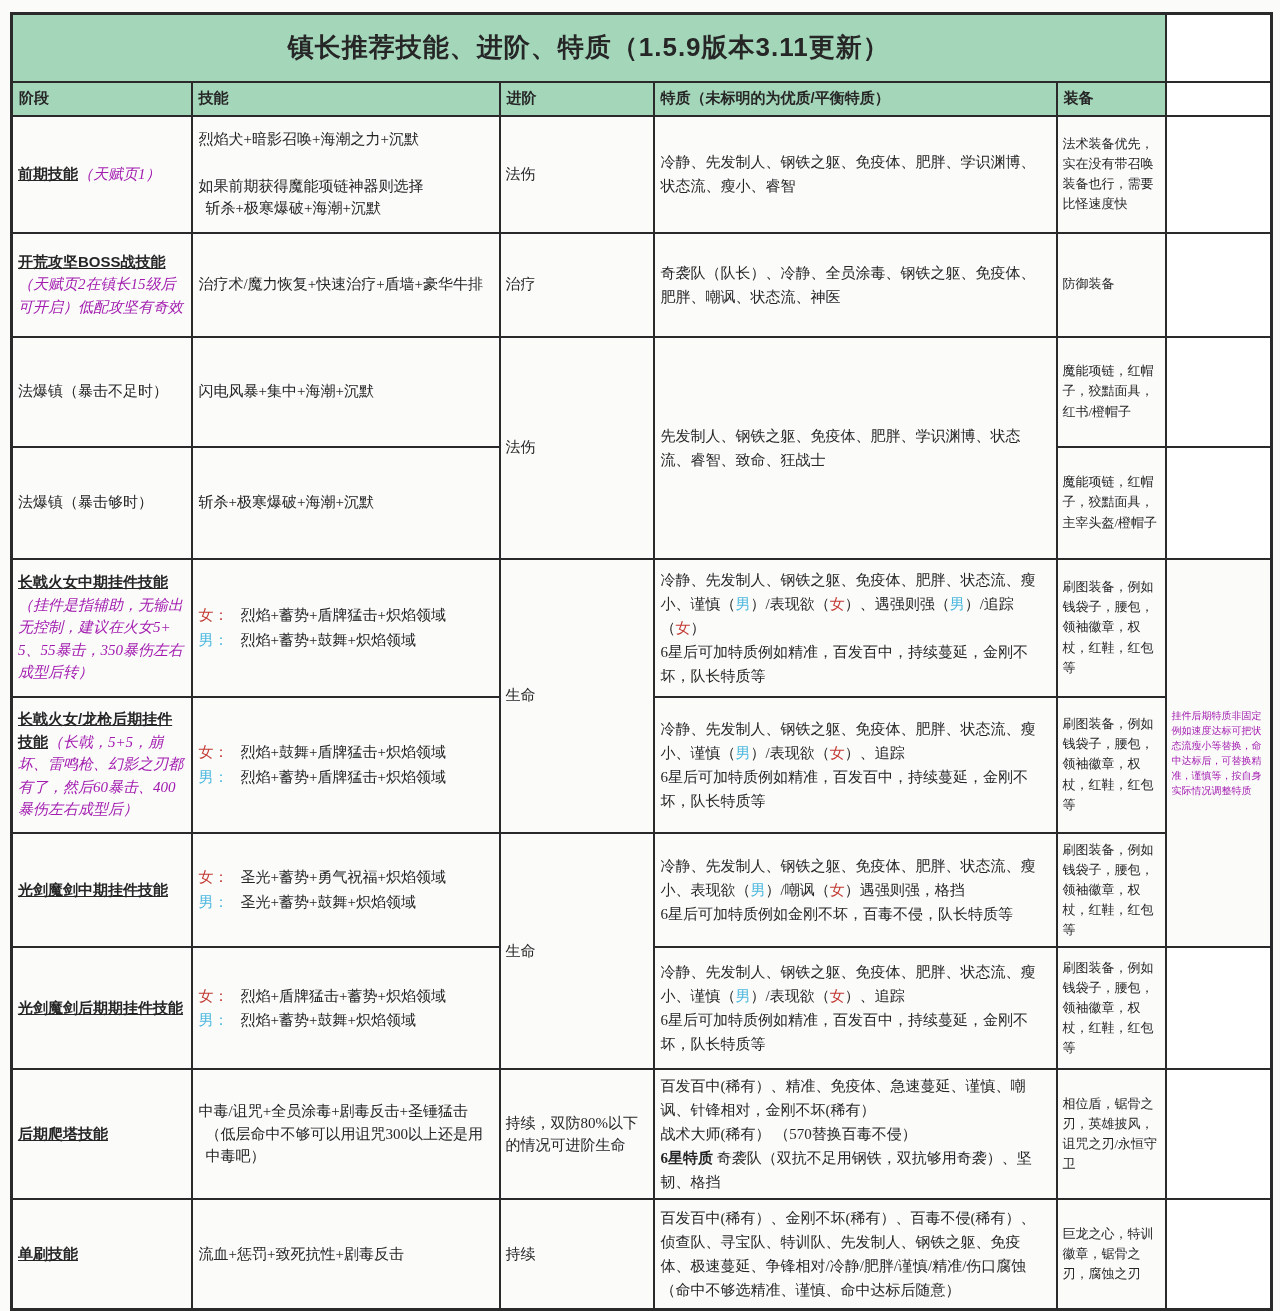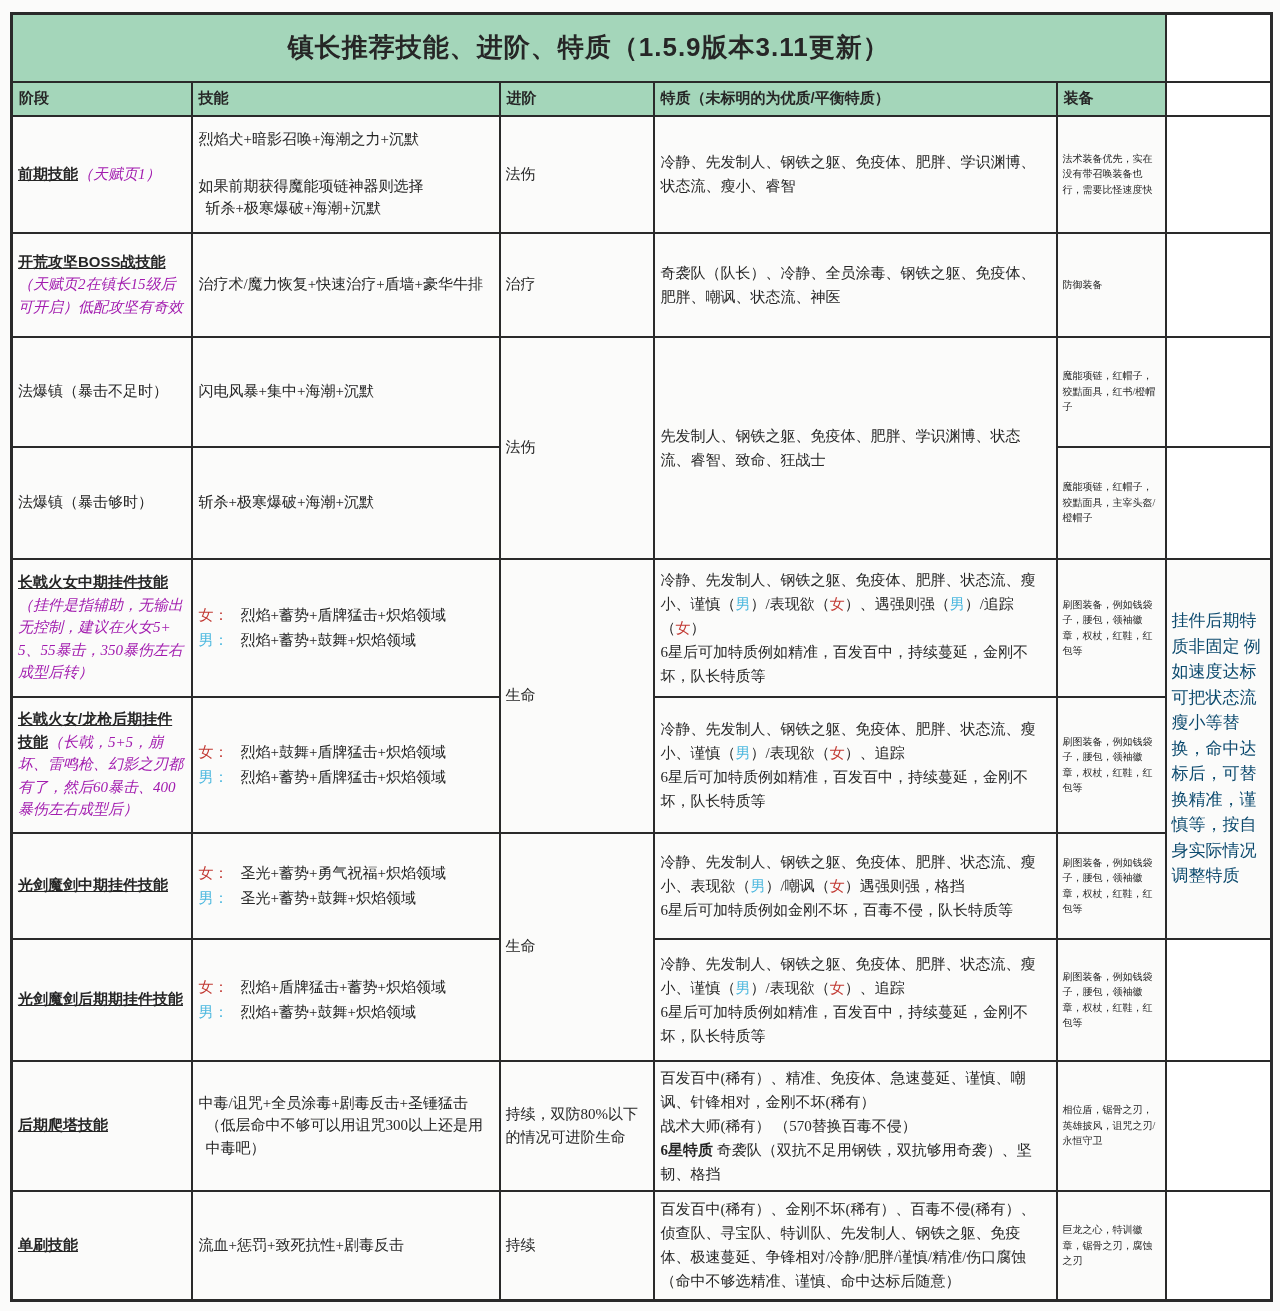--- a/index.html
+++ b/index.html
@@ -43,25 +43,25 @@
     font-size:15px;
   }
   .stage{padding:3px 5px;}
   .stage .b{
     font-weight:bold;
     font-family:"Liberation Sans","DejaVu Sans",sans-serif;
     text-decoration:underline;
   }
   .gray{color:#a21caf;font-style:italic;}
   .traits{line-height:1.6;margin-left:31px;}
-  .equip{font-size:10px;padding:15px 5px;line-height:1.55;}
+  .equip{font-size:13px;padding:6px 5px;line-height:1.55;}
   .advance{padding:3px 5px;border-radius:25px;}
   .note{
-    color:#0c4a6e;
-    font-size:17px;
+    color:#a21caf;
+    font-size:10px;
     line-height:1.5;
     padding:3px 5px;
   }
   .c-red{color:#c23a34;}
   .c-blue{color:#4cb8df;}
   .c-bold{font-weight:bold;}
   .glabel{margin-right:12px;}
   .skills .mt{margin-top:24px;}
   .skills .ind{padding-left:7px;}
   .gline{margin:2px 0;}

